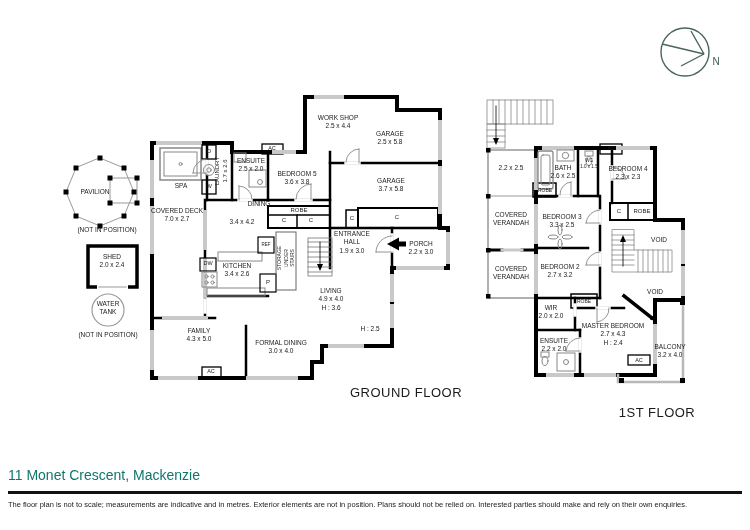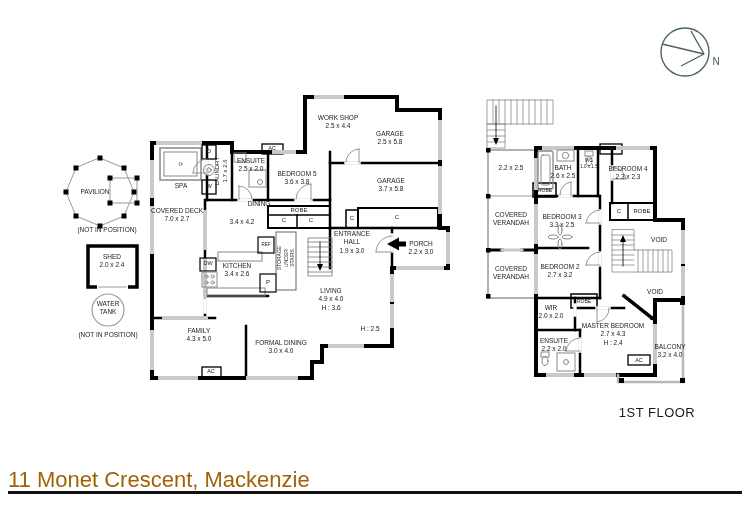--- a/index.html
+++ b/index.html
@@ -8,21 +8,21 @@
   #plan-svg{position:absolute;left:0;top:0;}
   .lbl{position:absolute;transform:translate(-50%,-50%);font-size:6.5px;line-height:1.3;
        text-align:center;white-space:nowrap;color:#1a1a1a;}
   .rot{transform:translate(-50%,-50%) rotate(-90deg);}
   .f6{font-size:6px;}
   .f55{font-size:5.5px;}
   .f5{font-size:5px;}
   .f45{font-size:4.5px;}
   .floor-title{position:absolute;transform:translate(-50%,-50%);font-size:13px;
        letter-spacing:.5px;color:#1a1a1a;white-space:nowrap;}
-  .title{position:absolute;left:8px;top:467px;font-size:22px;color:#a16207;white-space:nowrap;}
+  .title{position:absolute;left:8px;top:467px;font-size:14px;color:#0f766e;white-space:nowrap;}
   .rule{position:absolute;left:8px;top:491px;width:734px;height:3px;background:#111;}
   .disclaimer{position:absolute;left:8px;top:500px;width:740px;font-size:7.5px;color:#222;}
   .north{position:absolute;transform:translate(-50%,-50%);font-size:10px;color:#3f5a50;}
 </style>
 </head>
 <body>
 
 <div id="page">
 
 <svg id="plan-svg" width="750" height="530" viewBox="0 0 750 530">
@@ -343,20 +343,21 @@
 <div class="lbl f45" style="left:266px;top:245px">REF</div>
 <div class="lbl f6" style="left:268px;top:283px">P</div>
 <div class="lbl rot f5" style="left:286px;top:258px">STORAGE<br>UNDER<br>STAIRS</div>
 <div class="lbl" style="left:352px;top:243px">ENTRANCE<br>HALL<br>1.9 x 3.0</div>
 <div class="lbl" style="left:421px;top:248px">PORCH<br>2.2 x 3.0</div>
 <div class="lbl" style="left:331px;top:300px">LIVING<br>4.9 x 4.0<br>H : 3.6</div>
 <div class="lbl" style="left:370px;top:329px">H : 2.5</div>
 <div class="lbl" style="left:199px;top:335px">FAMILY<br>4.3 x 5.0</div>
 <div class="lbl" style="left:281px;top:347px">FORMAL DINING<br>3.0 x 4.0</div>
 <div class="lbl f55" style="left:211px;top:372px">AC</div>
+<div class="floor-title" style="left:406px;top:392px">GROUND FLOOR</div>
 
 <div class="lbl" style="left:511px;top:168px">2.2 x 2.5</div>
 <div class="lbl" style="left:511px;top:219px">COVERED<br>VERANDAH</div>
 <div class="lbl" style="left:511px;top:273px">COVERED<br>VERANDAH</div>
 <div class="lbl" style="left:563px;top:172px">BATH<br>2.6 x 2.5</div>
 <div class="lbl f45" style="left:589px;top:164px">WC<br>1.0 x 1.5</div>
 <div class="lbl f55" style="left:611px;top:149px">AC</div>
 <div class="lbl" style="left:628px;top:173px">BEDROOM 4<br>2.3 x 2.3</div>
 <div class="lbl f6" style="left:619px;top:212px">C</div>
 <div class="lbl f6" style="left:642px;top:212px">ROBE</div>
@@ -370,14 +371,15 @@
 <div class="lbl" style="left:554px;top:345px">ENSUITE<br>2.2 x 2.0</div>
 <div class="lbl" style="left:613px;top:335px">MASTER BEDROOM<br>2.7 x 4.3<br>H : 2.4</div>
 <div class="lbl" style="left:670px;top:351px">BALCONY<br>3.2 x 4.0</div>
 <div class="lbl f55" style="left:639px;top:361px">AC</div>
 <div class="floor-title" style="left:657px;top:412px">1ST FLOOR</div>
 
 <div class="north" style="left:716px;top:61px">N</div>
 
 <div class="title">11 Monet Crescent, Mackenzie</div>
 <div class="rule"></div>
+<div class="disclaimer">The floor plan is not to scale; measurements are indicative and in metres. Exterior elements are not in position. Plans should not be relied on. Interested parties should make and rely on their own enquiries.</div>
 
 </div>
 
 </body></html>

